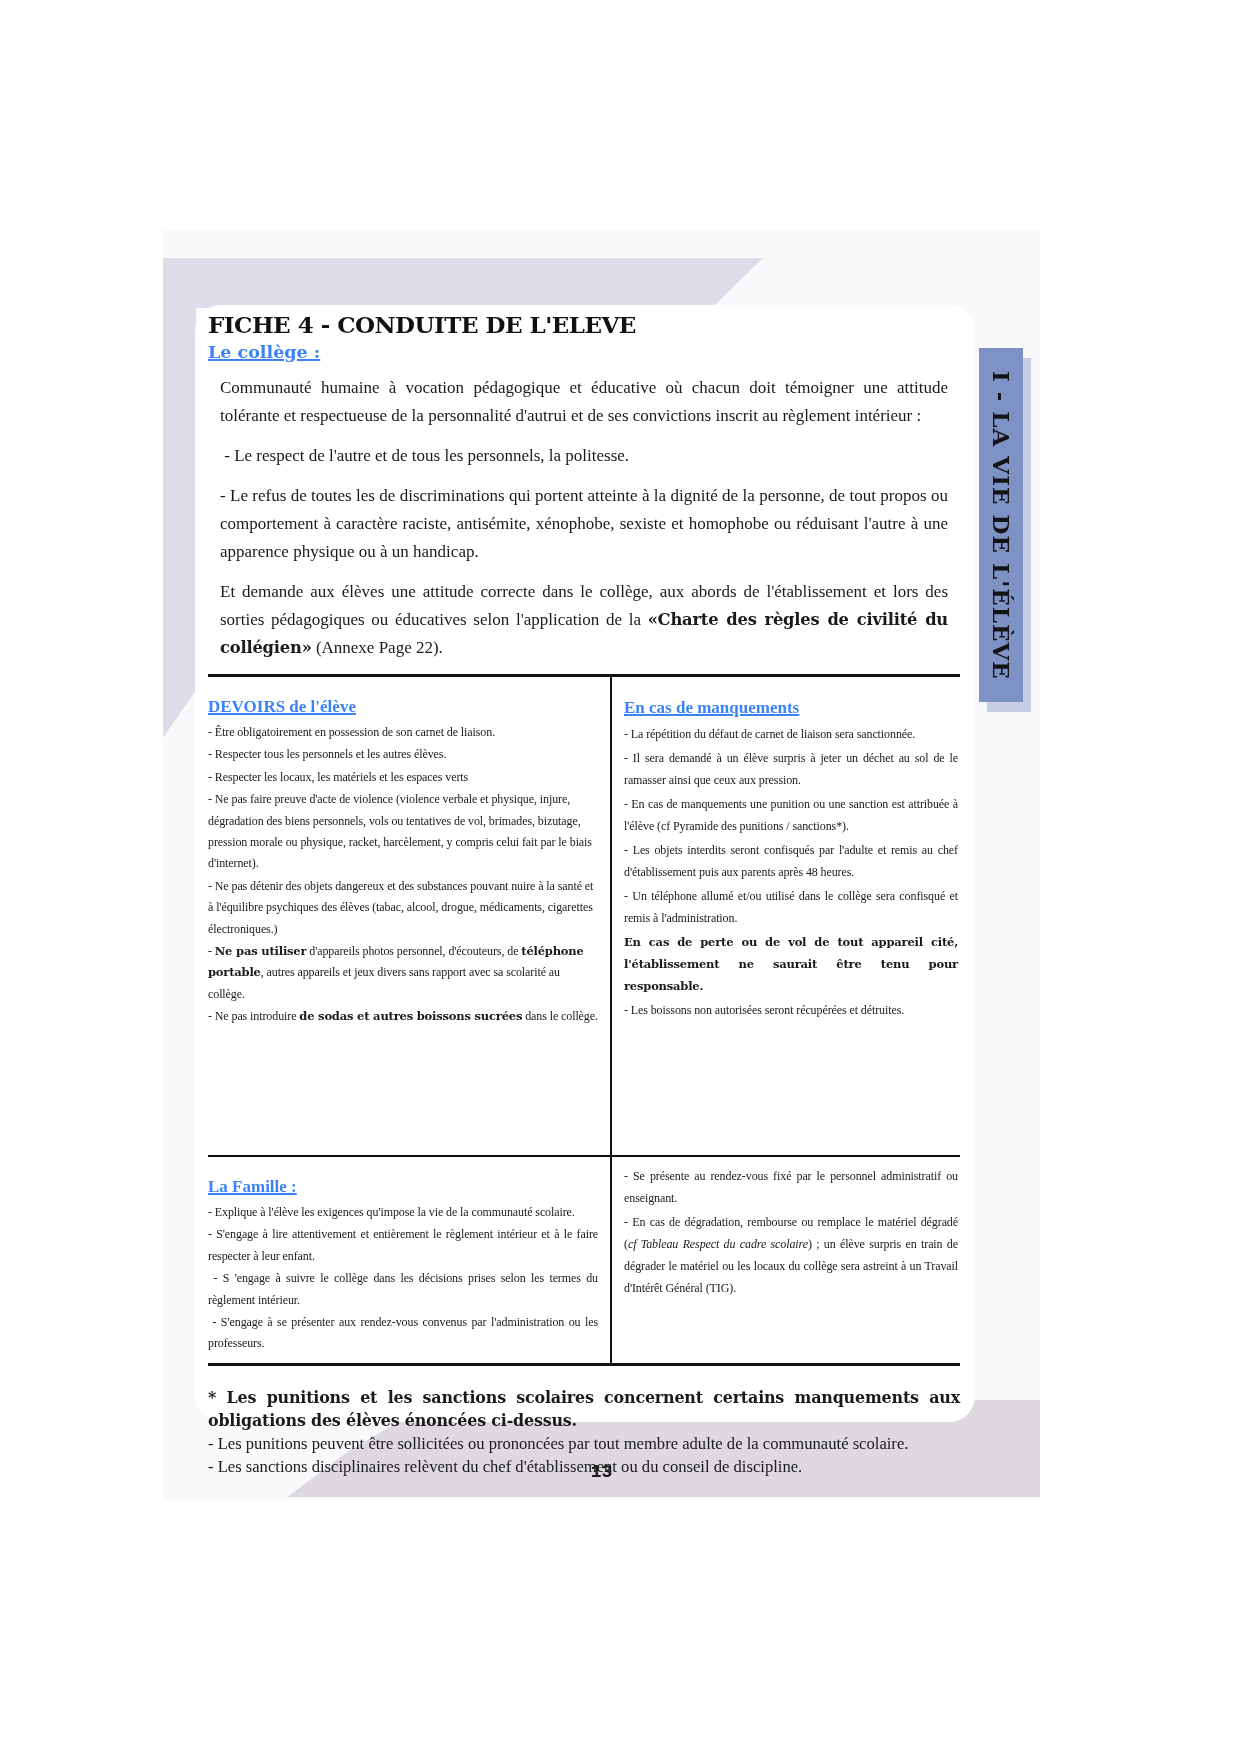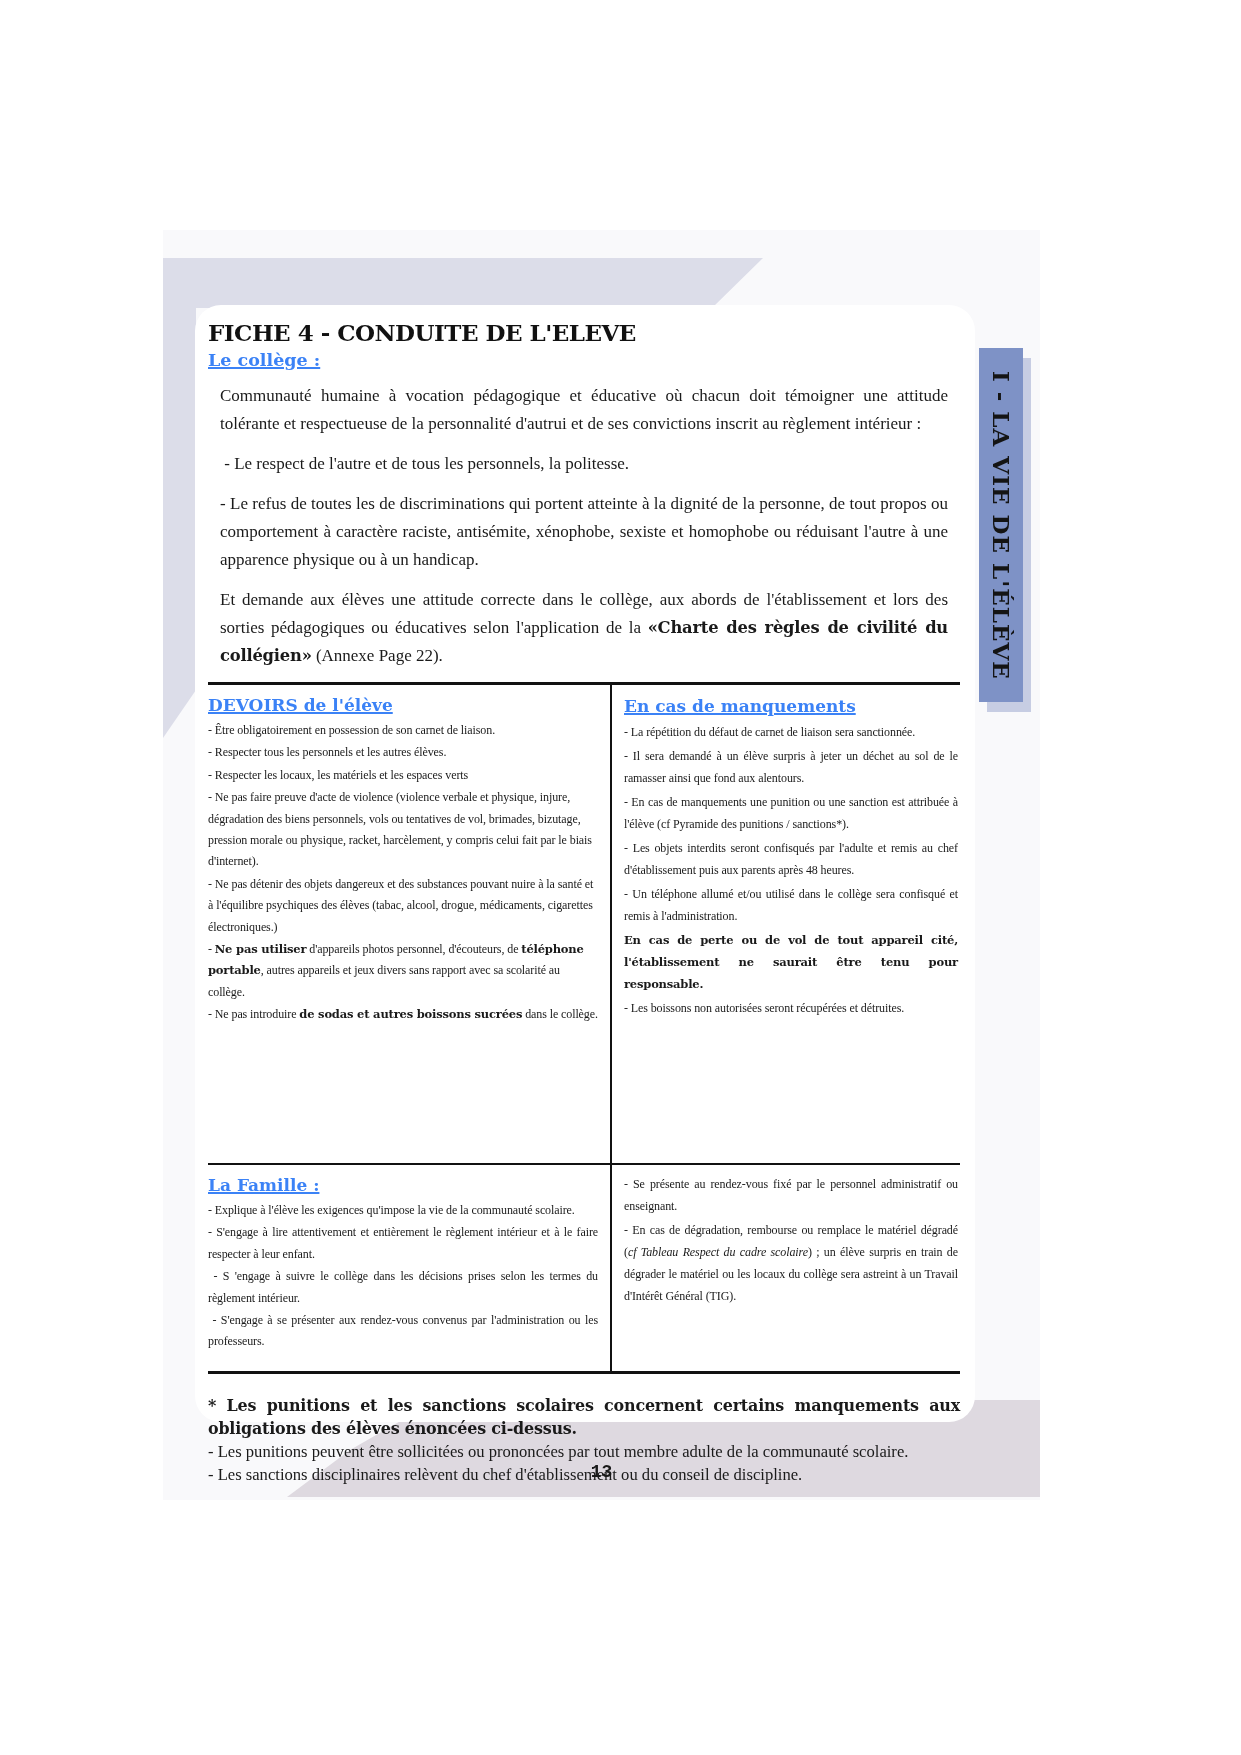--- a/index.html
+++ b/index.html
@@ -15,38 +15,38 @@
   .page-number{position:absolute;left:0;top:1232px;width:877px;text-align:center;
     font-family:Liberation Mono, monospace;font-weight:bold;font-size:18px;color:#1a1a1a;}
 
   .side-tab-shadow{position:absolute;left:824px;top:128px;width:44px;height:354px;background:#c7cde3;}
   .side-tab{position:absolute;left:816px;top:118px;width:44px;height:354px;background:#7e92c6;
     display:flex;align-items:center;justify-content:center;}
   .side-tab .vtext{writing-mode:vertical-rl;font-family:"DejaVu Serif",serif;font-weight:bold;
     font-size:23px;letter-spacing:1px;color:#141414;white-space:nowrap;}
 
   .card{position:absolute;left:32px;top:75px;width:780px;height:1117px;background:#ffffff;
-    border-radius:26px;box-sizing:border-box;padding:14px 15px 0 13px;}
+    border-radius:26px;box-sizing:border-box;padding:6px 15px 0 13px;}
 
   .doc-title{font-family:"DejaVu Serif",serif;font-weight:bold;font-size:23px;letter-spacing:-0.5px;
     margin:0 0 4px 0;color:#111;}
 
   .sec-h{font-family:"DejaVu Serif",serif;font-weight:bold;font-size:17.5px;
     text-decoration:underline;text-decoration-thickness:2px;margin:0 0 3px 0;color:#3b82f6;}
 
   .intro p{margin:12px;font-size:17px;line-height:28px;text-align:justify;}
 
   .rules-table{margin-top:10px;border-top:3px solid #111;border-bottom:3px solid #111;}
   .trow{display:flex;}
   .trow1{height:478px;border-bottom:2.5px solid #111;}
   .trow2{height:206px;}
   .tcell{box-sizing:border-box;overflow:hidden;}
   .tleft{width:402px;padding:4px 12px 0 0;}
   .tright{flex:1;border-left:2px solid #111;padding:5px 2px 0 12px;}
-  .tcell .sec-h{font-size:17px;margin:6px 0 5px 0;}
+  .tcell .sec-h{font-size:17px;margin:16px 0 5px 0;font-family:Liberation Serif, serif;}
   .tcell p{margin:0 0 1px 0;font-size:12px;line-height:21.4px;letter-spacing:-0.1px;}
   .tright p{text-align:justify;margin-bottom:2px;line-height:22px;}
   .trow2 .tleft p{text-align:justify;}
   .trow2 .tright{padding-top:8px;}
 
   .footnote{margin-top:20px;}
   .footnote p{margin:0;font-size:16.6px;line-height:23px;text-align:justify;}
 
   .sg-b{font-weight:bold;font-family:"DejaVu Serif",serif;font-size:0.96em;letter-spacing:-0.2px;}
   .sg-i{font-style:italic;}
@@ -87,21 +87,21 @@
               <p>- Ne pas faire preuve d'acte de violence (violence verbale et physique, injure, dégradation des biens personnels, vols ou tentatives de vol, brimades, bizutage, pression morale ou physique, racket, harcèlement, y compris celui fait par le biais d'internet).</p>
               <p>- Ne pas détenir des objets dangereux et des substances pouvant nuire à la santé et à l'équilibre psychiques des élèves (tabac, alcool, drogue, médicaments, cigarettes électroniques.)</p>
               <p>- <span class="sg-b">Ne pas utiliser</span> d'appareils photos personnel, d'écouteurs, de <span class="sg-b">téléphone portable</span>, autres appareils et jeux divers sans rapport avec sa scolarité au collège.</p>
               <p>- Ne pas introduire <span class="sg-b">de sodas et autres boissons sucrées</span> dans le collège.</p>
             </div>
         </div>
         <div class="tcell tright">
           <div class="sec-h">En cas de manquements</div>
           <div>
               <p>- La répétition du défaut de carnet de liaison sera sanctionnée.</p>
-              <p>- Il sera demandé à un élève surpris à jeter un déchet au sol de le ramasser ainsi que fond aux alentours.</p>
+              <p>- Il sera demandé à un élève surpris à jeter un déchet au sol de le ramasser ainsi que ceux aux pression.</p>
               <p>- En cas de manquements une punition ou une sanction est attribuée à l'élève (cf Pyramide des punitions / sanctions*).</p>
               <p>- Les objets interdits seront confisqués par l'adulte et remis au chef d'établissement puis aux parents après 48 heures.</p>
               <p>- Un téléphone allumé  et/ou utilisé dans le collège sera confisqué et remis à l'administration.</p>
               <p><span class="sg-b">En cas de perte ou de vol de tout appareil cité, l'établissement ne saurait être tenu pour responsable.</span></p>
               <p>- Les boissons non autorisées seront récupérées et détruites.</p>
             </div>
         </div>
       </div>
       <div class="trow trow2">
         <div class="tcell tleft">

